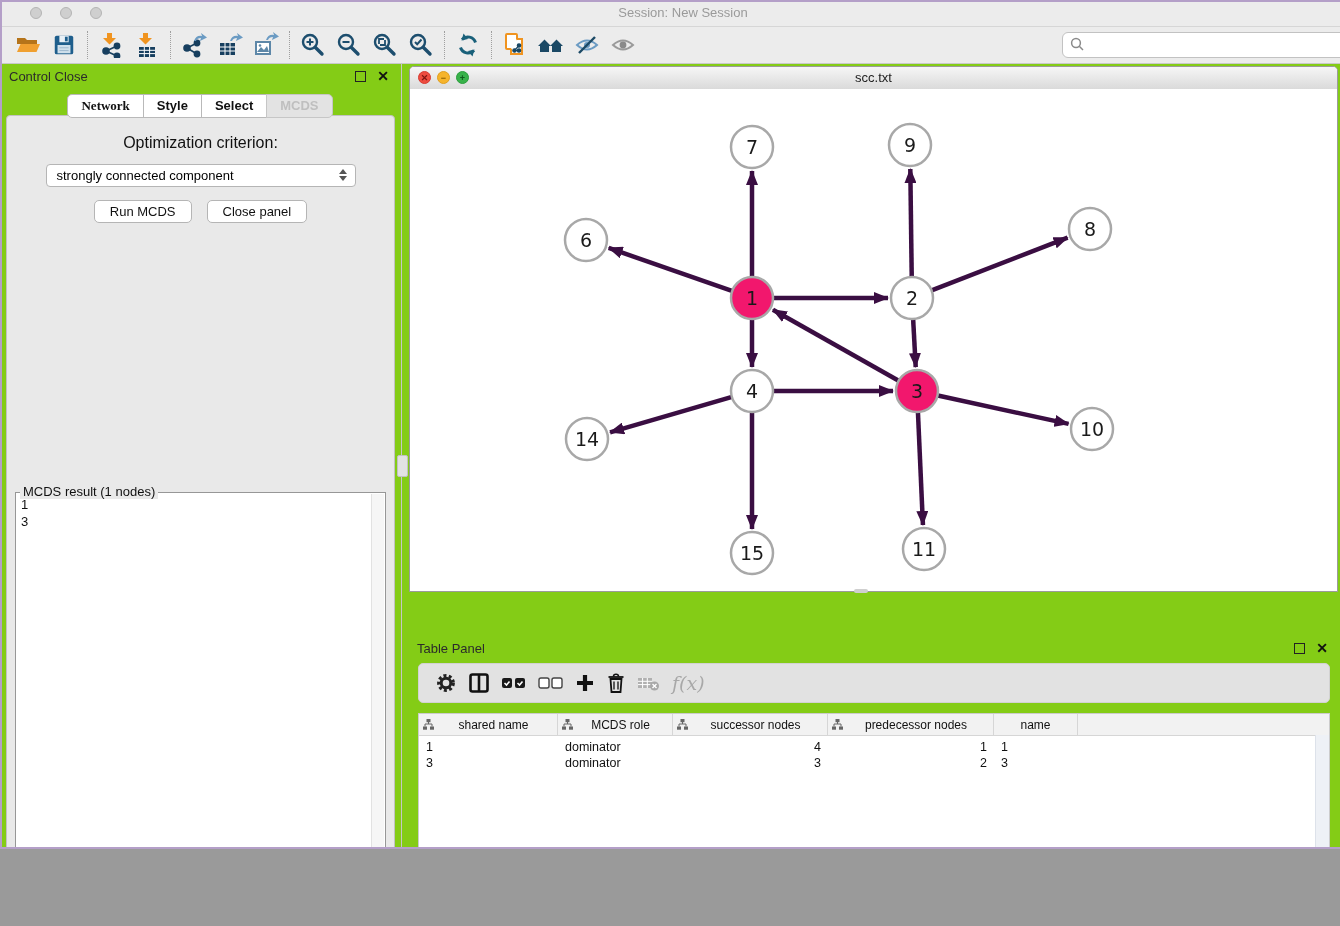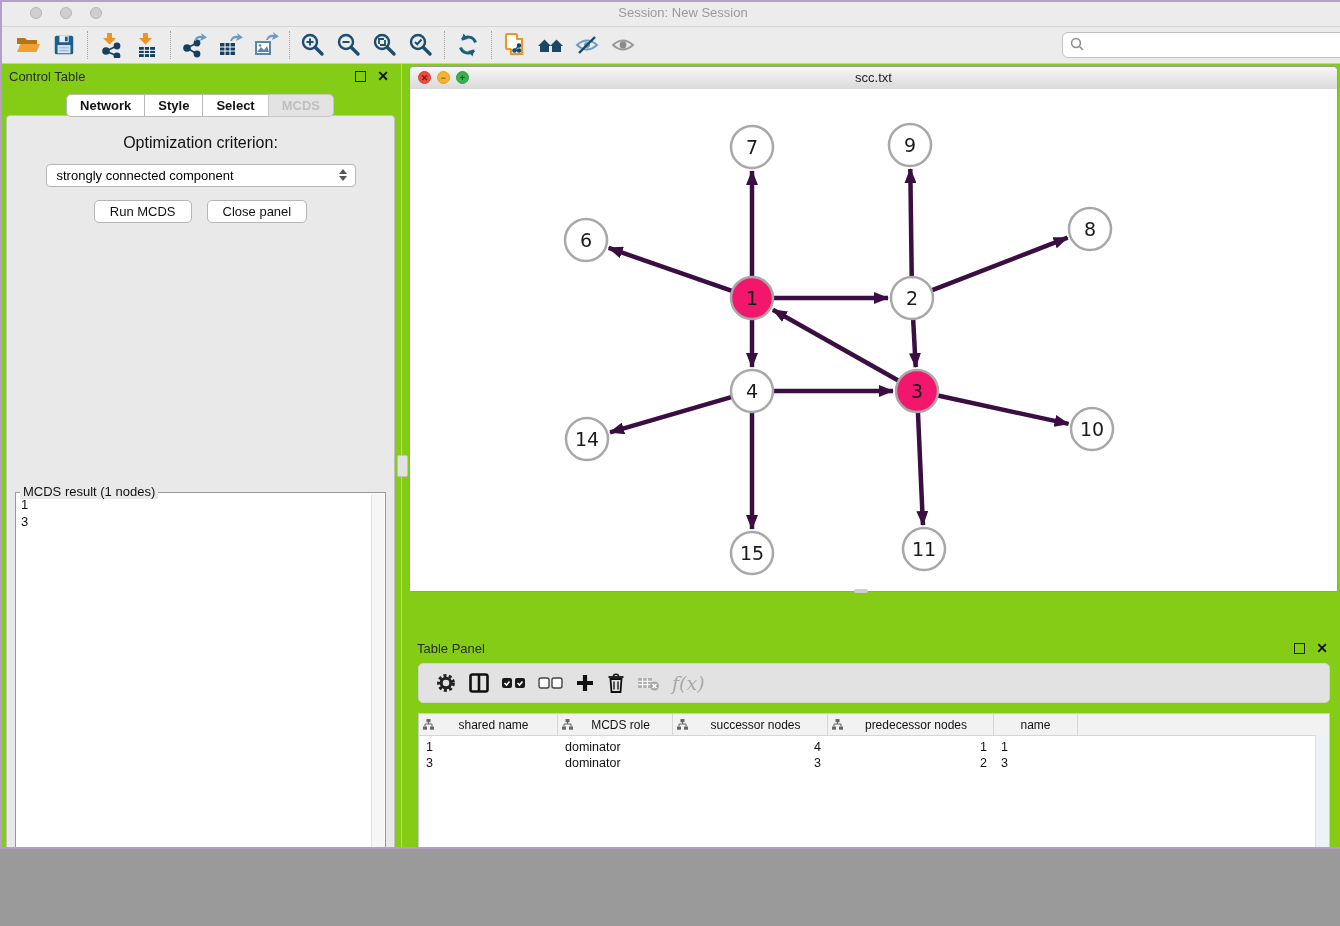--- a/index.html
+++ b/index.html
@@ -24,21 +24,21 @@
 
   
   .control-panel{position:absolute;left:0;top:63px;width:401px;height:825px;}
   .pane-header{position:relative;height:26px;}
   .pane-title{position:absolute;left:9px;top:6px;font-size:13px;color:#2b2b2b;}
   .win-btns{position:absolute;right:12px;top:7px;display:flex;gap:11px;align-items:center;}
   .float-btn{width:9px;height:9px;border:1.5px solid #222;box-sizing:content-box;}
   .close-btn{font-size:14px;font-weight:bold;color:#111;line-height:12px;}
   .cp-tabs{position:absolute;top:31px;left:0;right:0;display:flex;justify-content:center;z-index:2;}
   .tab{padding:3px 13px;background:#fff;border:1px solid #b9b9b9;font-size:13px;font-weight:600;color:#111;margin-left:-1px;}
-  .tab:first-child{border-radius:5px 0 0 5px;}
+  .tab:first-child{border-radius:5px 0 0 5px;font-family:Liberation Serif, serif;}
   .tab:last-child{border-radius:0 5px 5px 0;}
   .tab.sel{background:#e3e3e3;color:#bfbfbf;border-color:#c6c6c6;}
   .cp-content{position:absolute;top:52px;left:6px;right:6px;bottom:10px;background:#e9e9e9;
     border:1px solid #c2c2c2;border-radius:4px;}
   .opt-label{margin-top:18px;text-align:center;font-size:16px;color:#111;}
   .dropdown{position:relative;margin:12px auto 0;width:310px;height:23px;background:#fff;border:1px solid #b5b5b5;
     border-radius:4px;font-size:13px;line-height:22px;padding-left:10px;box-sizing:border-box;}
   .chev{position:absolute;right:8px;top:4px;display:flex;flex-direction:column;gap:2px;}
   .chev .up{width:0;height:0;border-left:4px solid transparent;border-right:4px solid transparent;border-bottom:5px solid #555;}
   .chev .dn{width:0;height:0;border-left:4px solid transparent;border-right:4px solid transparent;border-top:5px solid #555;}
@@ -244,21 +244,21 @@
       <svg width="14" height="14" viewBox="0 0 14 14">
           <circle cx="6" cy="6" r="4.4" stroke="#8a8a8a" stroke-width="1.5" fill="none"></circle>
           <path d="M9.3 9.3L13 13" stroke="#8a8a8a" stroke-width="1.5"></path>
         </svg>
       <input type="text" placeholder="" style="">
     </div>
   </div>
 
   <div class="control-panel">
     <div class="pane-header">
-      <span class="pane-title">Control Table</span>
+      <span class="pane-title">Control Close</span>
       <span class="win-btns">
         <span class="float-btn"></span>
         <span class="close-btn">✕</span>
       </span>
     </div>
     <div class="cp-tabs">
       <div class="tab">Network</div>
       <div class="tab">Style</div>
       <div class="tab">Select</div>
       <div class="tab sel">MCDS</div>

